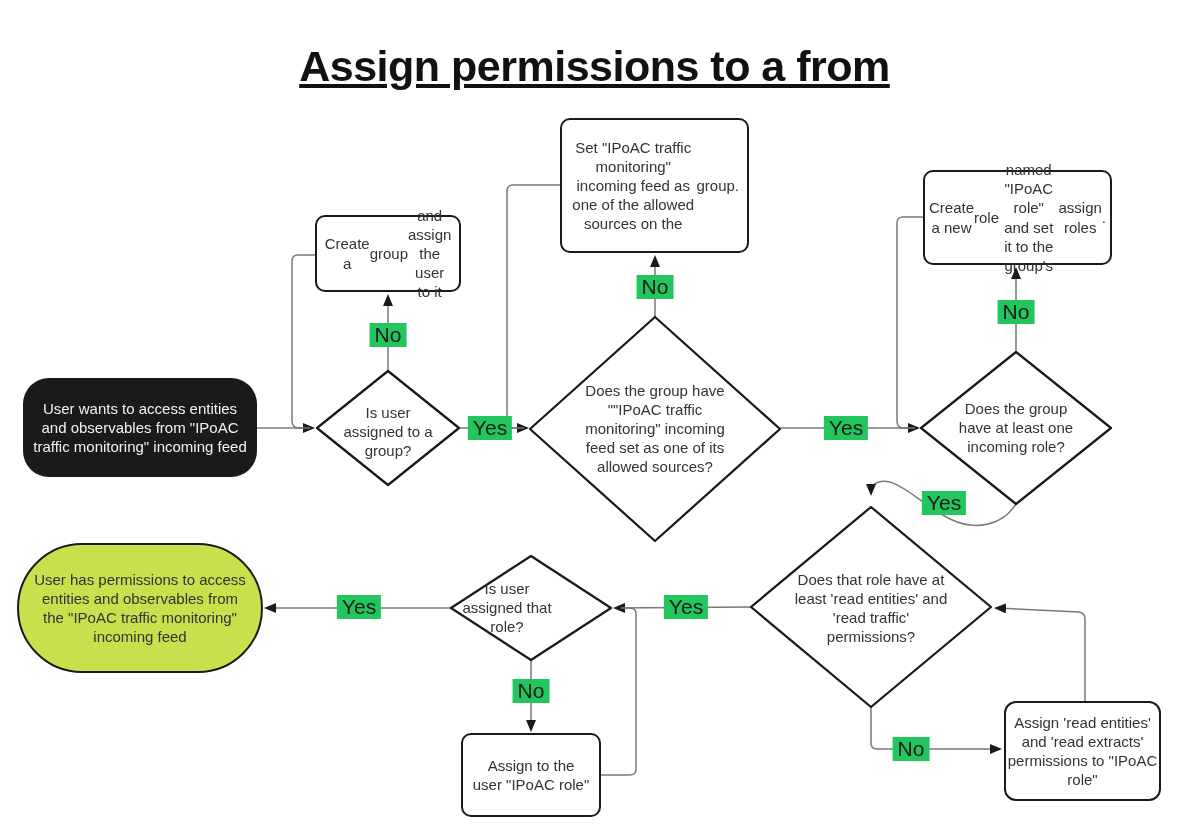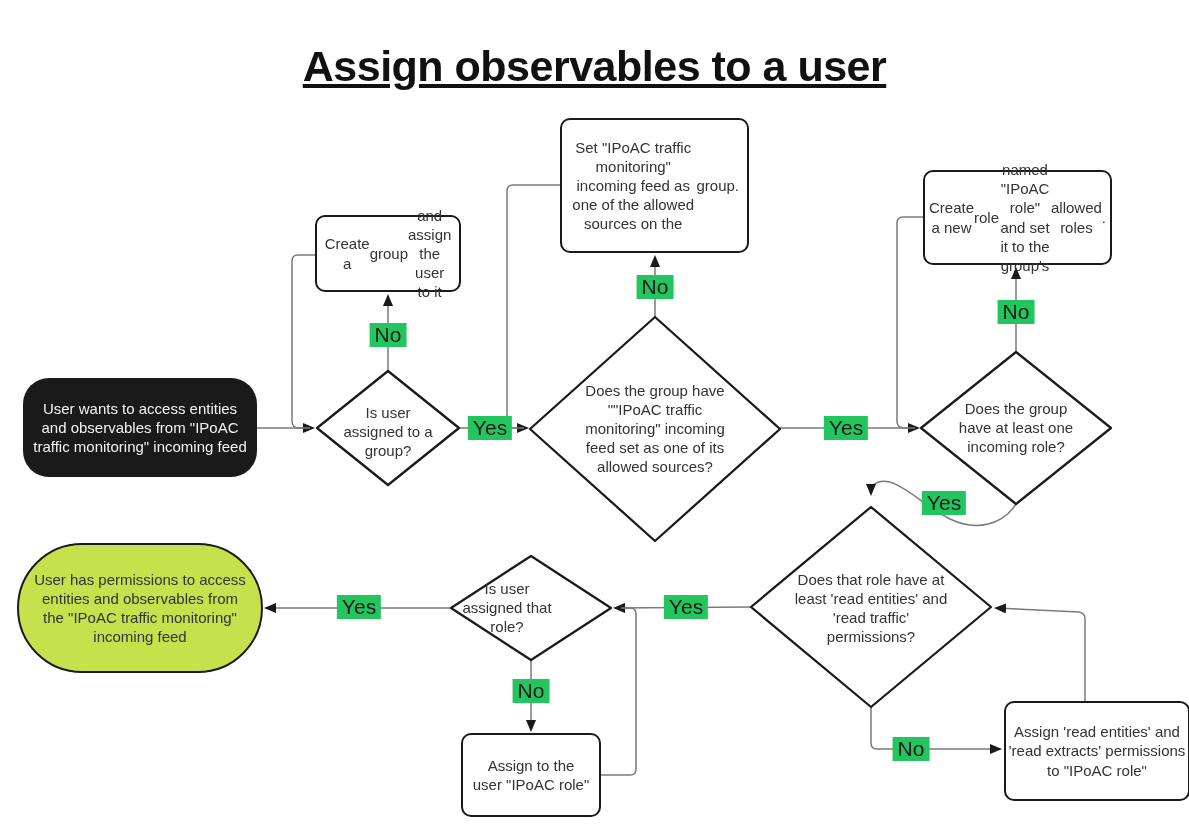--- a/index.html
+++ b/index.html
@@ -20,21 +20,21 @@
     text-align:center; font-size:15px; line-height:1.27; color:#333;
   }
   .proc { background:#fff; border:2px solid #1a1a1a; border-radius:10px; padding:5px 8px; }
 
   .n-start { left:23px;  top:378px; width:234px; height:99px;  background:#1a1a1a; color:#f2f2f2; border-radius:26px; padding:8px 10px; }
   .n-end   { left:17px;  top:543px; width:246px; height:130px; background:#c6e14c; color:#333; border:2px solid #1a1a1a; border-radius:66px; padding:8px 12px; }
 
   .n-r1 { left:315px;  top:215px; width:146px; height:77px; }
   .n-r2 { left:560px;  top:118px; width:189px; height:135px; }
   .n-r3 { left:923px;  top:170px; width:189px; height:95px; padding:5px 4px; }
-  .n-r4 { left:1004px; top:701px; width:186px; height:100px; padding:5px 0; }
+  .n-r4 { left:1004px; top:701px; width:157px; height:100px; padding:5px 0;border-radius:12px; }
   .n-r5 { left:461px;  top:733px; width:140px; height:84px; }
 
   .dtext {
     position:absolute; transform:translate(-50%,-50%); text-align:center;
     font-size:15px; line-height:1.27; color:#333;
   }
   .t-d1 { left:388px;  top:432px; width:108px; }
   .t-d2 { left:655px;  top:429px; width:158px; }
   .t-d3 { left:1016px; top:428px; width:128px; }
   .t-d4 { left:871px;  top:608px; width:162px; }
@@ -55,21 +55,21 @@
   .l-no5  { left:531px;  top:691px; }
   .l-yes5 { left:359px;  top:607px; }
 
   b { font-weight:normal; }
 </style>
 </head>
 <body>
 
 <div class="canvas">
 
-  <h1 class="title">Assign observables to a user</h1>
+  <h1 class="title">Assign permissions to a from</h1>
 
   <svg class="links" width="1189" height="840" viewBox="0 0 1189 840">
     <defs>
       <marker id="arrow" viewBox="0 0 12 10" markerWidth="12" markerHeight="10" refX="10" refY="5" orient="auto" markerUnits="userSpaceOnUse">
         <path d="M0,0 L12,5 L0,10 Z" fill="#1a1a1a"></path>
       </marker>
     </defs>
 
     <g fill="none" stroke="#7a7a7a" stroke-width="1.5">
 
@@ -113,21 +113,21 @@
       <polygon points="751,607 871,507 991,607 871,707"></polygon>
       <polygon points="451,608 531,556 611,608 531,660"></polygon>
     </g>
   </svg>
 
   <div class="node n-start">User wants to access entities and observables from "IPoAC traffic monitoring" incoming feed</div>
   <div class="node n-end">User has permissions to access entities and observables from the "IPoAC traffic monitoring" incoming feed</div>
 
   <div class="node proc n-r1">Create a <b>group</b> and assign the user to it</div>
   <div class="node proc n-r2">Set "IPoAC traffic monitoring" incoming feed as one of the allowed sources on the <b>group</b>.</div>
-  <div class="node proc n-r3">Create a new <b>role</b> named "IPoAC role" and set it to the group's <b>allowed roles</b>.</div>
+  <div class="node proc n-r3">Create a new <b>role</b> named "IPoAC role" and set it to the group's <b>assign roles</b>.</div>
   <div class="node proc n-r4">Assign 'read entities' and 'read extracts' permissions to "IPoAC role"</div>
   <div class="node proc n-r5">Assign to the user "IPoAC role"</div>
 
   <div class="dtext t-d1">Is user assigned to a <b>group</b>?</div>
   <div class="dtext t-d2">Does the <b>group</b> have ""IPoAC traffic monitoring" incoming feed set as one of its <b>allowed sources</b>?</div>
   <div class="dtext t-d3">Does the <b>group</b> have at least one <b>incoming role</b>?</div>
   <div class="dtext t-d4">Does that <b>role</b> have at least '<b>read entities</b>' and '<b>read traffic</b>' permissions?</div>
   <div class="dtext t-d5">Is user assigned that <b>role</b>?</div>
 
   <span class="lbl l-no1">No</span>

